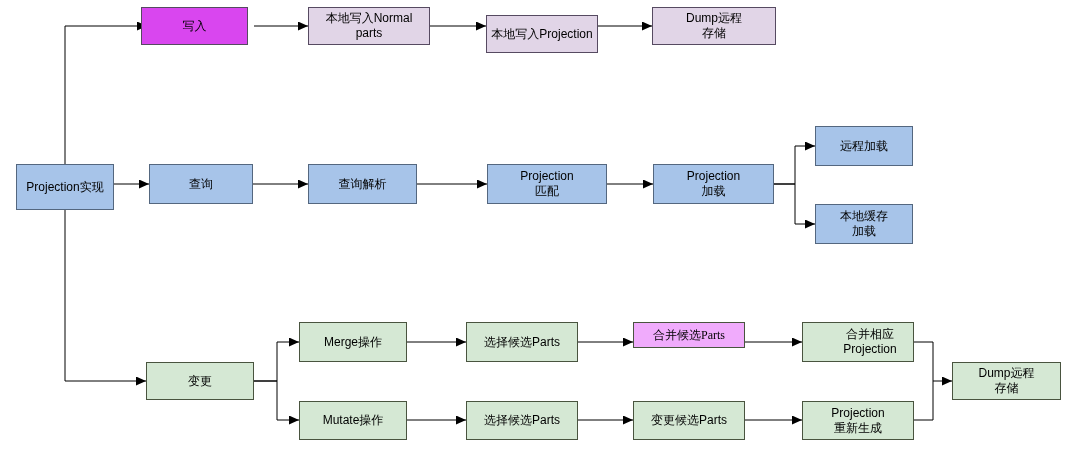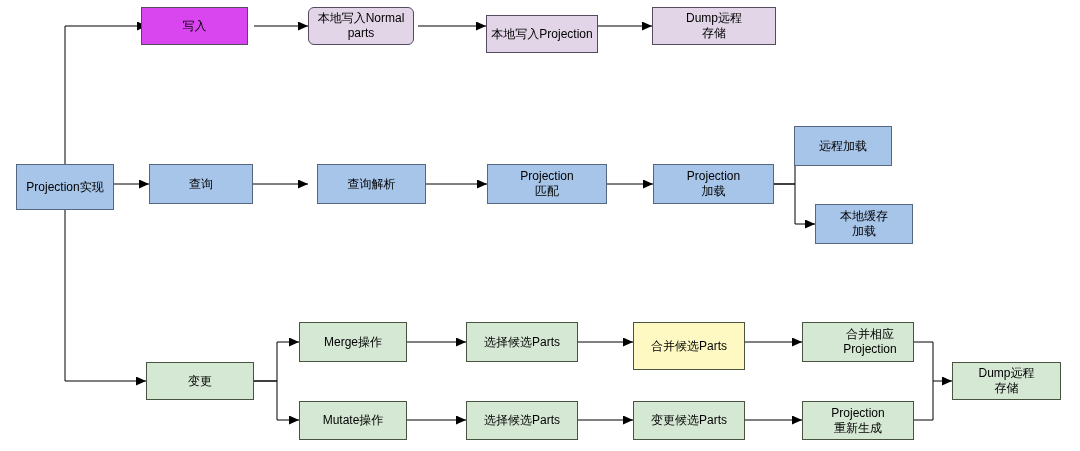--- a/index.html
+++ b/index.html
@@ -81,65 +81,65 @@
     <polyline class="wire" points="933,381 952,381" marker-end="url(#arw)"></polyline>
   </svg>
 
   <div class="node" style="left: 16px; top: 164px; width: 98px; height: 46px; background: rgb(167, 196, 233); border-color: rgb(84, 103, 127);">
     <span class="lbl">Projection实现</span>
   </div>
 
   <div class="node" style="left: 141px; top: 7px; width: 107px; height: 38px; background: #d946ef; border-color: rgb(86, 74, 97); justify-content: center;">
     <span class="lbl">写入</span>
   </div>
-  <div class="node" style="left: 308px; top: 7px; width: 106px; height: 38px; background: rgb(225, 213, 231); border-color: rgb(86, 74, 97); border-radius: 6px;">
+  <div class="node" style="left: 308px; top: 7px; width: 122px; height: 38px; background: rgb(225, 213, 231); border-color: rgb(86, 74, 97);">
     <span class="lbl">本地写入Normal
 parts</span>
   </div>
   <div class="node" style="left: 486px; top: 7px; width: 112px; height: 38px; background: rgb(225, 213, 231); border-color: rgb(86, 74, 97); margin-top: 8px;">
     <span class="lbl">本地写入Projection</span>
   </div>
   <div class="node" style="left: 652px; top: 7px; width: 124px; height: 38px; background: rgb(225, 213, 231); border-color: rgb(86, 74, 97);">
     <span class="lbl">Dump远程
 存储</span>
   </div>
 
   <div class="node" style="left: 149px; top: 164px; width: 104px; height: 40px; background: rgb(167, 196, 233); border-color: rgb(84, 103, 127);">
     <span class="lbl">查询</span>
   </div>
-  <div class="node" style="left: 308px; top: 164px; width: 109px; height: 40px; background: rgb(167, 196, 233); border-color: rgb(84, 103, 127); margin-left: 9px;">
+  <div class="node" style="left: 308px; top: 164px; width: 109px; height: 40px; background: rgb(167, 196, 233); border-color: rgb(84, 103, 127);">
     <span class="lbl">查询解析</span>
   </div>
   <div class="node" style="left: 487px; top: 164px; width: 120px; height: 40px; background: rgb(167, 196, 233); border-color: rgb(84, 103, 127);">
     <span class="lbl">Projection
 匹配</span>
   </div>
   <div class="node" style="left: 653px; top: 164px; width: 121px; height: 40px; background: rgb(167, 196, 233); border-color: rgb(84, 103, 127);">
     <span class="lbl">Projection
 加载</span>
   </div>
-  <div class="node" style="left: 794px; top: 126px; width: 98px; height: 40px; background: rgb(167, 196, 233); border-color: rgb(84, 103, 127);">
+  <div class="node" style="left: 815px; top: 126px; width: 98px; height: 40px; background: rgb(167, 196, 233); border-color: rgb(84, 103, 127);">
     <span class="lbl">远程加载</span>
   </div>
   <div class="node" style="left: 815px; top: 204px; width: 98px; height: 40px; background: rgb(167, 196, 233); border-color: rgb(84, 103, 127); align-items: center;">
     <span class="lbl">本地缓存
 加载</span>
   </div>
 
   <div class="node" style="left: 146px; top: 362px; width: 108px; height: 38px; background: rgb(213, 232, 212); border-color: rgb(73, 84, 63);">
     <span class="lbl">变更</span>
   </div>
 
   <div class="node" style="left: 299px; top: 322px; width: 108px; height: 40px; background: rgb(213, 232, 212); border-color: rgb(73, 84, 63);">
     <span class="lbl">Merge操作</span>
   </div>
   <div class="node" style="left: 466px; top: 322px; width: 112px; height: 40px; background: rgb(213, 232, 212); border-color: rgb(73, 84, 63);">
     <span class="lbl">选择候选Parts</span>
   </div>
-  <div class="node" style="left: 633px; top: 322px; width: 112px; height: 48px; background: #fef9c3; border-color: rgb(73, 84, 63);">
+  <div class="node" style="left: 633px; top: 322px; width: 112px; height: 26px; background: #f0abfc; border-color: rgb(73, 84, 63); font-family: Liberation Serif, serif;">
     <span class="lbl">合并候选Parts</span>
   </div>
   <div class="node" style="left: 802px; top: 322px; width: 112px; height: 40px; background: rgb(213, 232, 212); border-color: rgb(73, 84, 63); padding-left: 24px;">
     <span class="lbl">合并相应Projection</span>
   </div>
 
   <div class="node" style="left: 299px; top: 401px; width: 108px; height: 39px; background: rgb(213, 232, 212); border-color: rgb(73, 84, 63);">
     <span class="lbl">Mutate操作</span>
   </div>
   <div class="node" style="left: 466px; top: 401px; width: 112px; height: 39px; background: rgb(213, 232, 212); border-color: rgb(73, 84, 63);">

